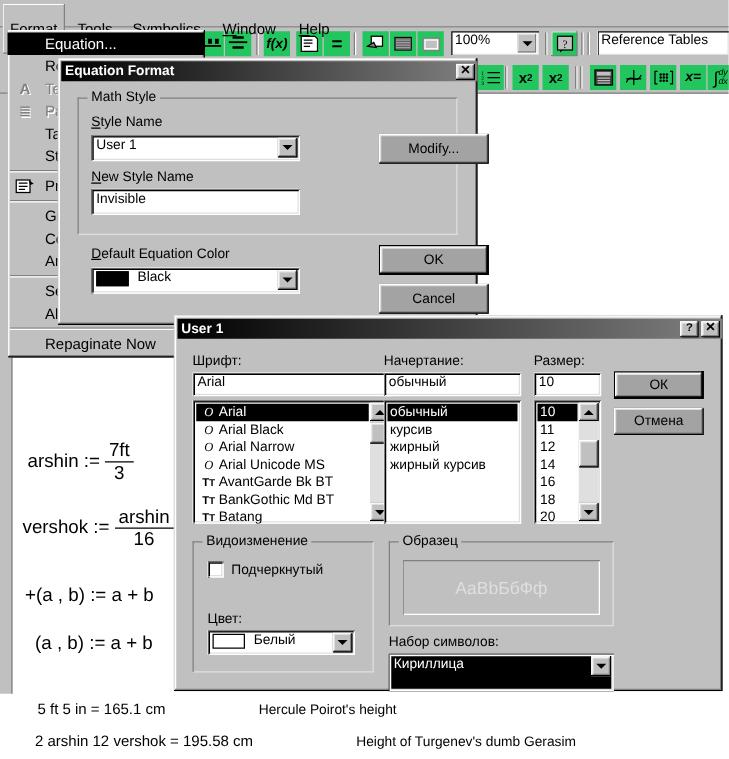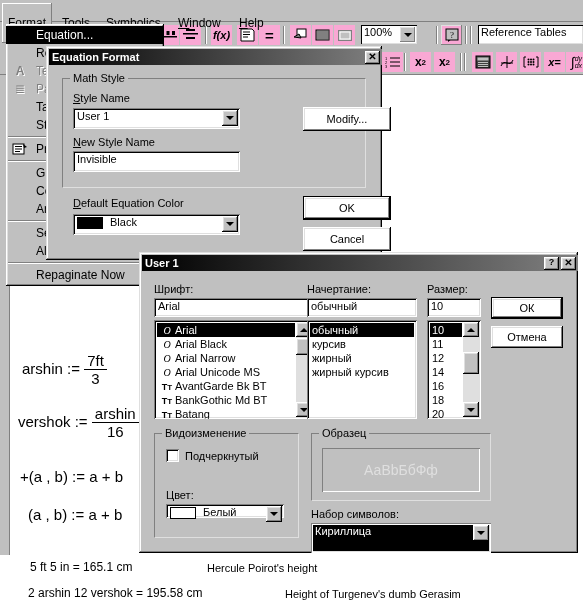--- a/index.html
+++ b/index.html
@@ -19,21 +19,21 @@
   #menubar .mi{position:absolute;top:3px;height:16px;line-height:16px;padding:12px 6px;
                font-size:12px;white-space:nowrap;}
   #menubar .mi u{text-decoration:underline;}
 
   
   #tb1{position:absolute;left:0;top:22px;width:583px;height:26px;background:#c0c0c0;}
   #tb2{position:absolute;left:0;top:48px;width:583px;height:27px;background:#c0c0c0;
        border-bottom:1px solid #808080;box-sizing:border-box;}
   .sep{position:absolute;top:4px;width:2px;height:18px;
        border-left:1px solid #808080;border-right:1px solid #ffffff;box-sizing:border-box;}
-  .tbtn{position:absolute;top:3px;width:21px;height:20px;background:#f9a8d4;
+  .tbtn{position:absolute;top:3px;width:21px;height:20px;background:#22c55e;
         display:flex;align-items:center;justify-content:center;font-size:11px;overflow:hidden;}
   .combo{position:absolute;background:#ffffff;box-sizing:border-box;}
   .combo .txt{position:absolute;left:3px;top:1px;font-size:11px;}
   .cbtn{position:absolute;right:2px;top:2px;width:15px;height:15px;background:#c0c0c0;}
   .arrowdn{width:0;height:0;border-left:4px solid transparent;border-right:4px solid transparent;
            border-top:4px solid #000;position:absolute;left:50%;top:50%;margin-left:-4px;margin-top:-2px;}
 
   
   #canvas{position:absolute;left:0;top:75px;width:583px;height:532px;background:#ffffff;}
   #vrule{position:absolute;left:0;top:75px;width:10px;height:480px;background:#c0c0c0;
@@ -71,21 +71,21 @@
                      inset -2px -2px 0 #808080, inset 2px 2px 0 #dfdfdf;}
   .grp{position:absolute;border:1px solid #808080;border-right-color:#dfdfdf;
        border-bottom-color:#dfdfdf;box-sizing:border-box;}
   .grp .lbl{position:absolute;top:-7px;left:7px;background:#c0c0c0;padding:0 3px;font-size:11px;}
   .lab{position:absolute;font-size:11px;white-space:nowrap;}
   .lab u{text-decoration:underline;}
   .tfield{position:absolute;background:#ffffff;box-sizing:border-box;
           box-shadow:inset 1px 1px 0 #808080, inset -1px -1px 0 #ffffff,
                      inset 2px 2px 0 #000000, inset -2px -2px 0 #dfdfdf;}
   .tfield span{position:absolute;left:4px;top:2px;font-size:11px;}
-  .btn{position:absolute;background:#ffffff;font-size:11px;text-align:center;
+  .btn{position:absolute;background:#a3a3a3;font-size:11px;text-align:center;
        display:flex;align-items:center;justify-content:center;
        box-shadow:inset -1px -1px 0 #000, inset 1px 1px 0 #ffffff,
                   inset -2px -2px 0 #808080, inset 2px 2px 0 #dfdfdf;}
   .btn.def{box-shadow:inset -1px -1px 0 #000, inset 1px 1px 0 #000,
             inset -2px -2px 0 #000, inset 2px 2px 0 #ffffff,
             inset -3px -3px 0 #808080, inset 3px 3px 0 #dfdfdf;}
   .dd{position:absolute;background:#ffffff;box-sizing:border-box;
       box-shadow:inset 1px 1px 0 #808080, inset -1px -1px 0 #ffffff,
                  inset 2px 2px 0 #000000, inset -2px -2px 0 #dfdfdf;}
   .dd .val{position:absolute;left:4px;top:2px;font-size:11px;}
@@ -200,21 +200,21 @@
         <rect x="1" y="2" width="13" height="10" fill="#a0a0a0" stroke="#000"></rect>
         <path d="M2 3h12M2 5h12M2 7h12M2 9h12M2 11h12" stroke="#606060"></path>
       </svg>
   </div>
   <div class="tbtn" style="left:334px;">
     <svg width="16" height="13" viewBox="0 0 16 13">
         <rect x="1.5" y="1.5" width="13" height="10" fill="#c0c0c0" stroke="#808080"></rect>
         <rect x="3" y="3" width="10" height="7" fill="none" stroke="#fff"></rect>
       </svg>
   </div>
-  <div class="combo in2" style="left:361px;top:3px;width:56px;height:19px;padding-left:24px;">
+  <div class="combo in2" style="left:361px;top:3px;width:70px;height:19px;padding-left:24px;">
     <span class="txt">100%</span>
     <div class="cbtn out2">
         <span class="arrowdn"></span>
       </div>
   </div>
   <div class="sep" style="left:436px;"></div>
   <div class="tbtn out2" style="left:441px;">
     <svg width="14" height="14" viewBox="0 0 14 14">
         <rect x="1" y="1" width="12" height="11" fill="#c0c0c0" stroke="#000"></rect>
         <path d="M3 12l0 2 2.5-2" fill="#000"></path>
@@ -453,21 +453,21 @@
   </div>
 
   <div class="grp" style="left:15px;top:181px;width:145px;height:105px;">
     <span class="lbl">Видоизменение</span>
   </div>
   <div class="chk" style="left:27px;top:197px;"></div>
   <div class="lab" style="left:46px;top:198px;">
     <span>Подчеркнутый</span></div>
   <div class="lab" style="left:27px;top:237px;">
     <span>Цвет:</span></div>
-  <div class="dd" style="left:27px;top:252px;width:118px;height:14px;">
+  <div class="dd" style="left:27px;top:252px;width:118px;height:20px;">
     <span class="swatch" style="background:#ffffff;"></span>
     <span class="val" style="left:37px;">Белый</span>
     <div class="ddbtn">
         <span class="arrowdn"></span>
       </div>
   </div>
 
   <div class="grp" style="left:172px;top:181px;width:180px;height:68px;">
     <span class="lbl">Образец</span>
   </div>

